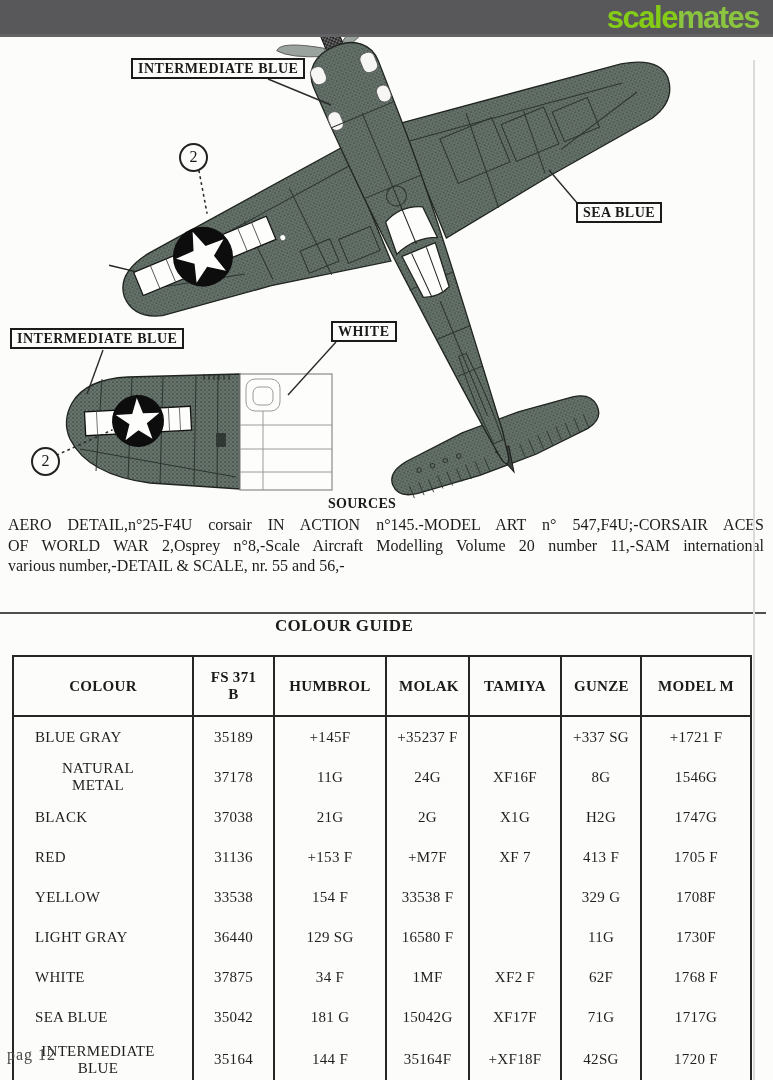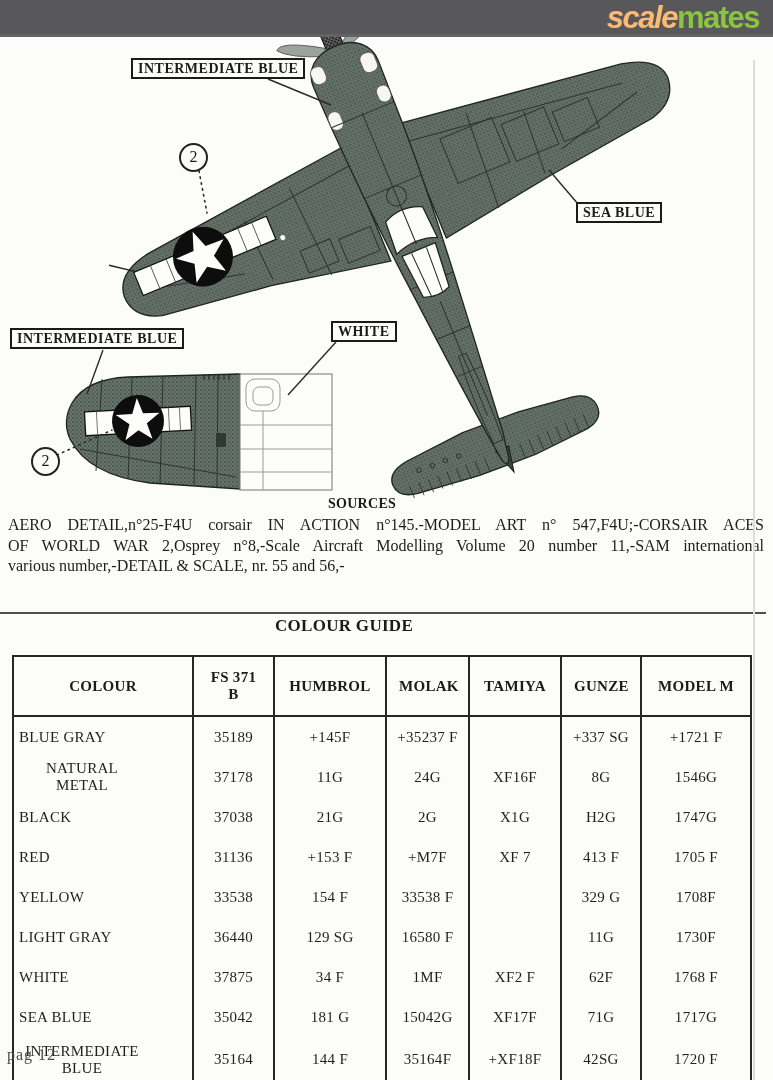--- a/index.html
+++ b/index.html
@@ -6,21 +6,21 @@
   body{
     width:773px;height:1080px;position:relative;overflow:hidden;
     background:#fcfcfa;color:#1b1b1b;
     font-family:"Liberation Serif",serif;
   }
   
   .topbar{position:absolute;left:0;top:0;width:773px;height:37px;background:#58585a;
           box-shadow:inset 0 -3px 0 rgba(255,255,255,.07);}
   .logo{position:absolute;right:14px;top:-1px;font-family:"Liberation Sans",sans-serif;
         font-weight:bold;font-size:31px;letter-spacing:-1.5px;line-height:37px;cursor:pointer;}
-  .logo .lg1{color:#fdba74;font-style:italic;}
+  .logo .lg1{color:#84cc16;}
   .logo .lg2{color:#8bc53f;text-align:center;}
   
   .drawing-svg{position:absolute;left:0;top:37px;}
   .callout{position:absolute;border:2px solid #1b1b1b;background:#fcfcfa;
            font-weight:bold;font-size:14px;letter-spacing:.5px;padding:1px 5px 0 5px;
            white-space:nowrap;color:#1b1b1b;line-height:16px;}
   .marker{position:absolute;width:25px;height:25px;border:2px solid #222;border-radius:50%;
           text-align:center;line-height:24px;font-size:16px;color:#1b1b1b;background:#fcfcfa;}
   
   .src-title{position:absolute;left:0;top:496px;width:724px;text-align:center;
@@ -37,21 +37,21 @@
   table.cg{position:absolute;left:12px;top:655px;border-collapse:collapse;
            table-layout:fixed;width:738px;}
   table.cg,table.cg td,table.cg th{border:0 solid #262626;}
   table.cg{border:2.5px solid #262626;}
   table.cg th{border-left:2px solid #262626;border-bottom:2px solid #262626;
               font-size:15px;font-weight:bold;height:25px;padding:12px;text-align:center;letter-spacing:.3px;}
   table.cg td{border-left:2px solid #262626;font-size:15px;height:40px;padding:0;
               text-align:center;vertical-align:middle;color:#1f1f1f;letter-spacing:.3px;}
   table.cg th:first-child,table.cg td:first-child{border-left:0;}
   table.cg td.lbl{text-align:left;padding-left:5px;}
-  table.cg td.lbl span{display:inline-block;max-width:126px;text-align:center;line-height:17px;}
+  table.cg td.lbl span{display:inline-block;max-width:126px;text-align:center;line-height:17px;margin-left:16px;}
   table.cg tr.last td{height:45px;}
   
   .pagenum{position:absolute;left:7px;top:1046px;font-size:16px;color:#4a4a4a;letter-spacing:1px;}
 </style>
 </head>
 <body>
 
 <div class="topbar">
   <div class="logo"><span class="lg1">scale</span><span class="lg2">mates</span></div>
 </div>

